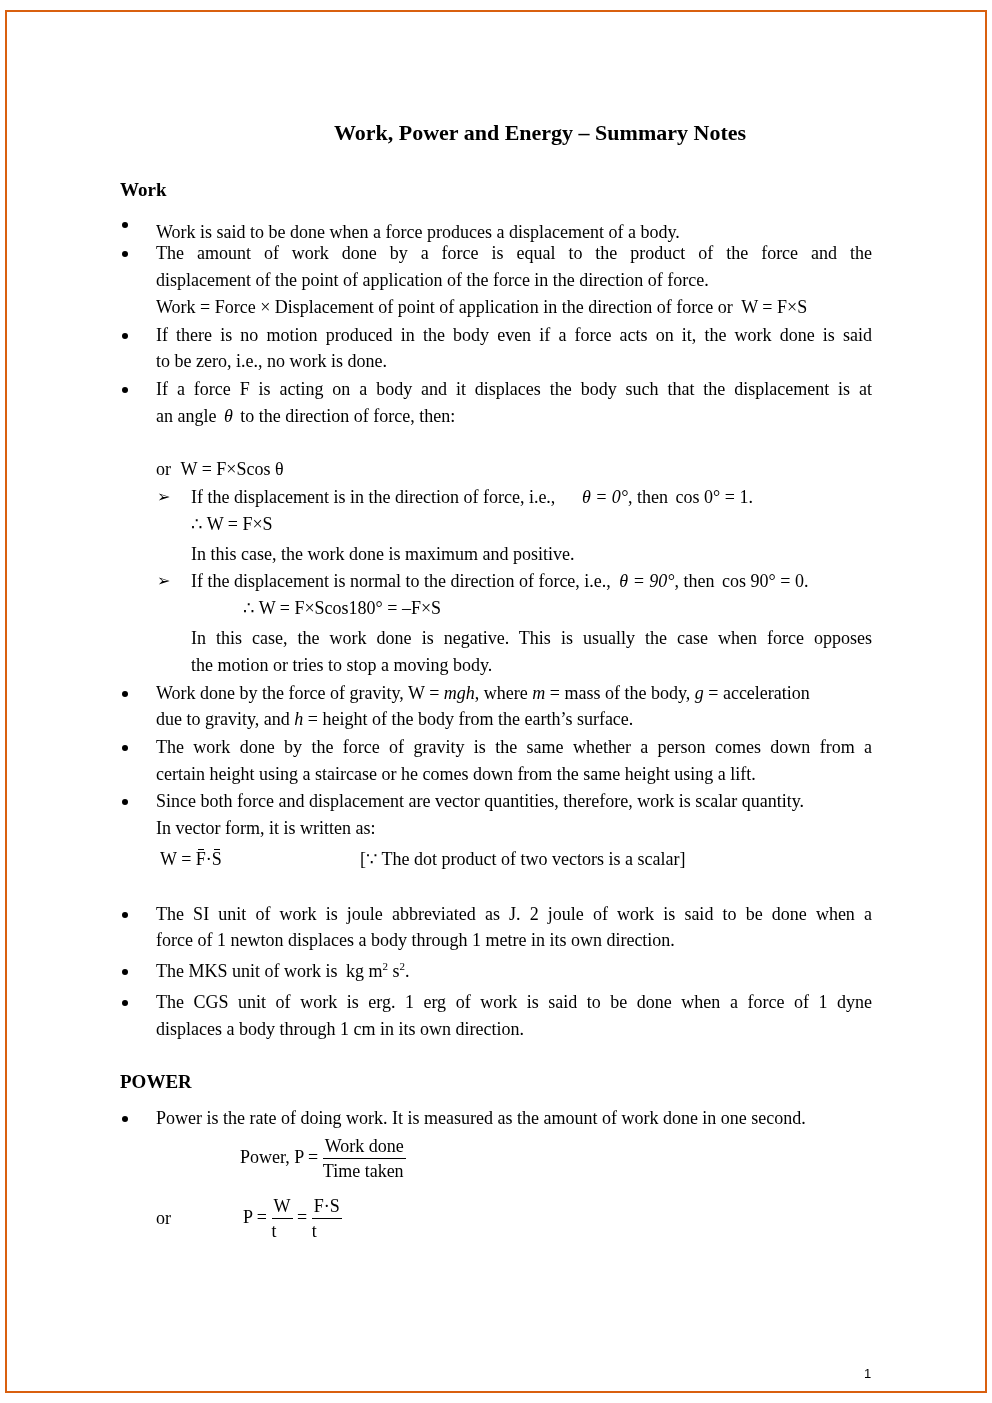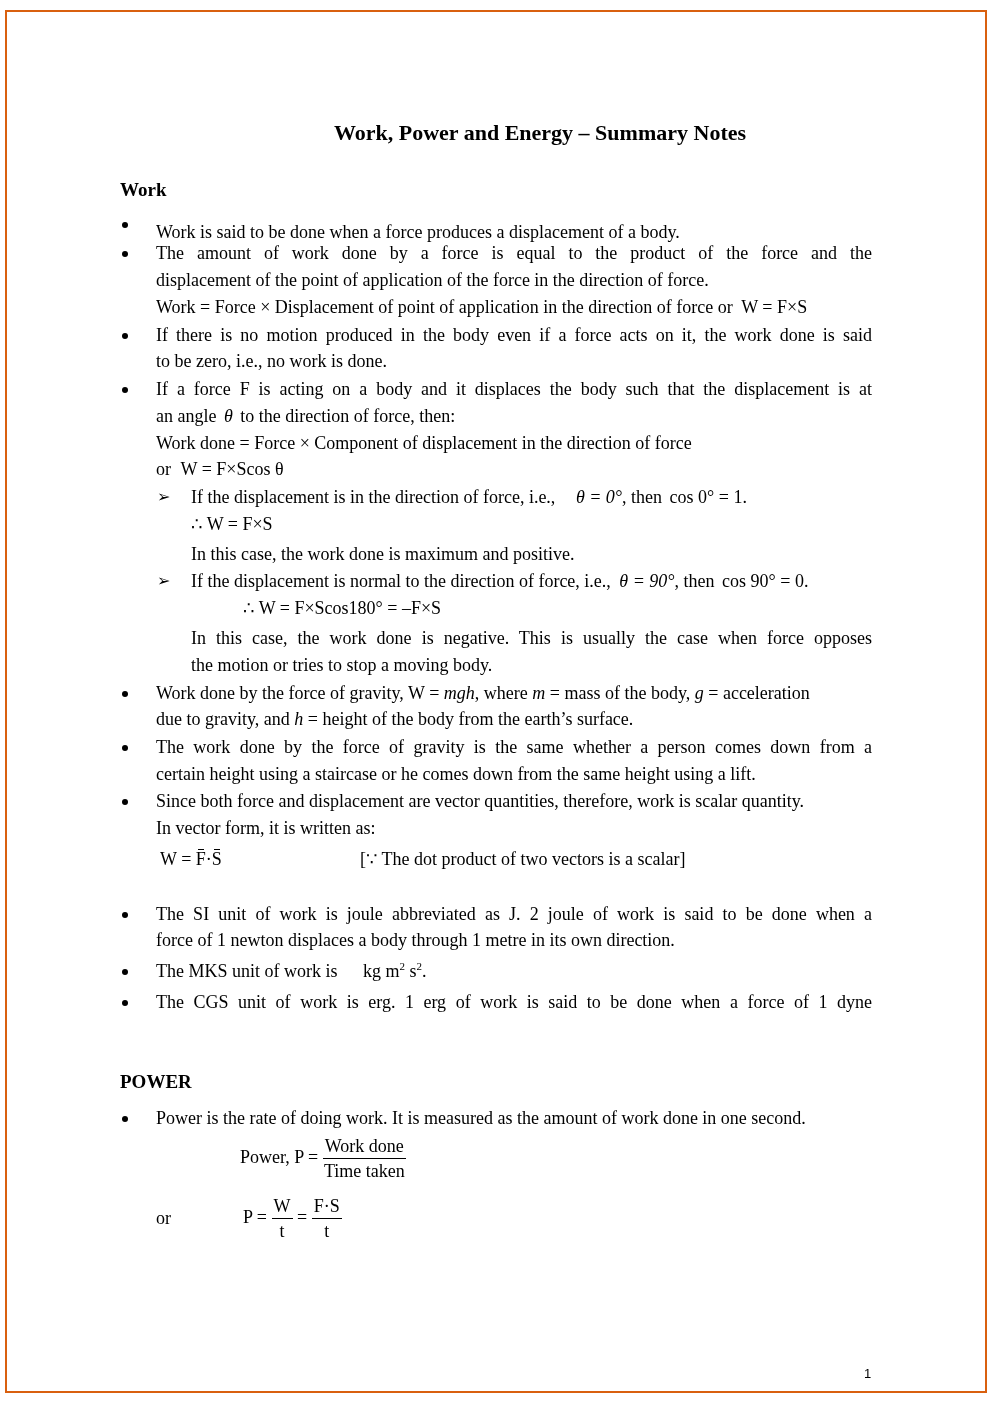--- a/index.html
+++ b/index.html
@@ -16,21 +16,21 @@
     position: absolute; top: 120px; left: 0; width: 992px; text-align: center;
     font-weight: bold; font-size: 22px; margin-left: 44px;
   }
   .h { position: absolute; left: 120px; font-weight: bold; font-size: 19px; }
   .line { position: absolute; white-space: nowrap; font-size: 18px; line-height: 20px; }
   .just { text-align: justify; text-align-last: justify; width: 716px; white-space: normal; }
   .bullet { position: absolute; left: 120px; width: 10px; height: 20px; }
   .bullet::before { content: ""; position: absolute; left: 2px; top: 8px; width: 6px; height: 6px; border-radius: 50%; background: #000; }
   .arrow { position: absolute; left: 157px; font-size: 16px; }
   .it { font-style: italic; }
-  .frac { display: inline-block; vertical-align: middle; text-align: center; }
+  .frac { display: inline-block; vertical-align: middle; }
   .frac .num { display: block; border-bottom: 1px solid #000; padding: 0 2px; line-height: 24px; }
   .frac .den { display: block; line-height: 24px; }
   .vec { position: relative; display: inline-block; }
   .vec::before { content: ""; position: absolute; left: 2px; right: 2px; top: 0px; border-top: 1px solid #000; }
   .pagenum { position: absolute; left: 864px; top: 1366px; font-family: "Liberation Sans", sans-serif; font-size: 13px; }
   sup { font-size: 11px; vertical-align: 7px; line-height: 0; }
 </style>
 </head>
 <body>
 
@@ -56,30 +56,29 @@
   <div class="line just" style="left:156px;top:325px">If there is no motion produced in the body even if a force acts on it, the work done is said</div>
   <div class="line" style="left:156px;top:351px">to be zero, i.e., no work is done.</div>
 
   <span class="bullet" style="top:379px"></span>
   <div class="line just" style="left:156px;top:379px">If a force F is acting on a body and it displaces the body such that the displacement is at</div>
   <div class="line" style="left:156px;top:406px">
     <span>an angle</span>
     <span class="it" style="margin:0 3px">θ</span>
     <span>to the direction of force, then:</span>
   </div>
-  <div class="line" style="left:156px;top:433px">Work done = Force × Component of displacement in the direction of force</div>
   <div class="line" style="left:156px;top:459px">
     <span>or</span>
     <span style="margin-left:5px">W = F×Scos θ</span>
   </div>
 
   <span class="arrow" style="top:487px">➢</span>
   <div class="line" style="left:191px;top:487px">
     <span>If the displacement is in the direction of force, i.e.,</span>
-    <span class="it" style="margin-left:16px">θ = 0°</span><span>, then</span>
+    <span class="it" style="margin-left:22px">θ = 0°</span><span>, then</span>
     <span style="margin-left:3px">cos 0° = 1.</span>
   </div>
   <div class="line" style="left:191px;top:514px">∴  W = F×S</div>
   <div class="line" style="left:191px;top:544px">In this case, the work done is maximum and positive.</div>
 
   <span class="arrow" style="top:571px">➢</span>
   <div class="line" style="left:191px;top:571px">
     <span>If the displacement is normal to the direction of force, i.e.,</span>
     <span class="it" style="margin-left:4px">θ = 90°</span><span>, then</span>
     <span style="margin-left:3px">cos 90° = 0.</span>
@@ -108,25 +107,26 @@
   </div>
   <div class="line" style="left:360px;top:849px">[∵  The dot product of two vectors is a scalar]</div>
 
   <span class="bullet" style="top:904px"></span>
   <div class="line just" style="left:156px;top:904px">The SI unit of work is joule abbreviated as J. 2 joule of work is said to be done when a</div>
   <div class="line" style="left:156px;top:930px">force of 1 newton displaces a body through 1 metre in its own direction.</div>
 
   <span class="bullet" style="top:961px"></span>
   <div class="line" style="left:156px;top:961px">
     <span>The MKS unit of work is</span>
-    <span style="margin-left:21px">kg m</span><sup>2</sup><span> s</span><sup>2</sup><span>.</span>
+    <span style="margin-left:4px">kg m</span><sup>2</sup><span> s</span><sup>2</sup><span>.</span>
   </div>
 
   <span class="bullet" style="top:992px"></span>
   <div class="line just" style="left:156px;top:992px">The CGS unit of work is erg. 1 erg of work is said to be done when a force of 1 dyne</div>
+  <div class="line" style="left:156px;top:1019px">displaces a body through 1 cm in its own direction.</div>
 
   <div class="h" style="top:1071px">POWER</div>
 
   <span class="bullet" style="top:1108px"></span>
   <div class="line" style="left:156px;top:1108px">Power is the rate of doing work. It is measured as the amount of work done in one second.</div>
 
   <div class="line" style="left:240px;top:1133px;line-height:48px">
     <span>Power,  P = </span><span class="frac"><span class="num">Work done</span><span class="den">Time taken</span></span>
   </div>
 

